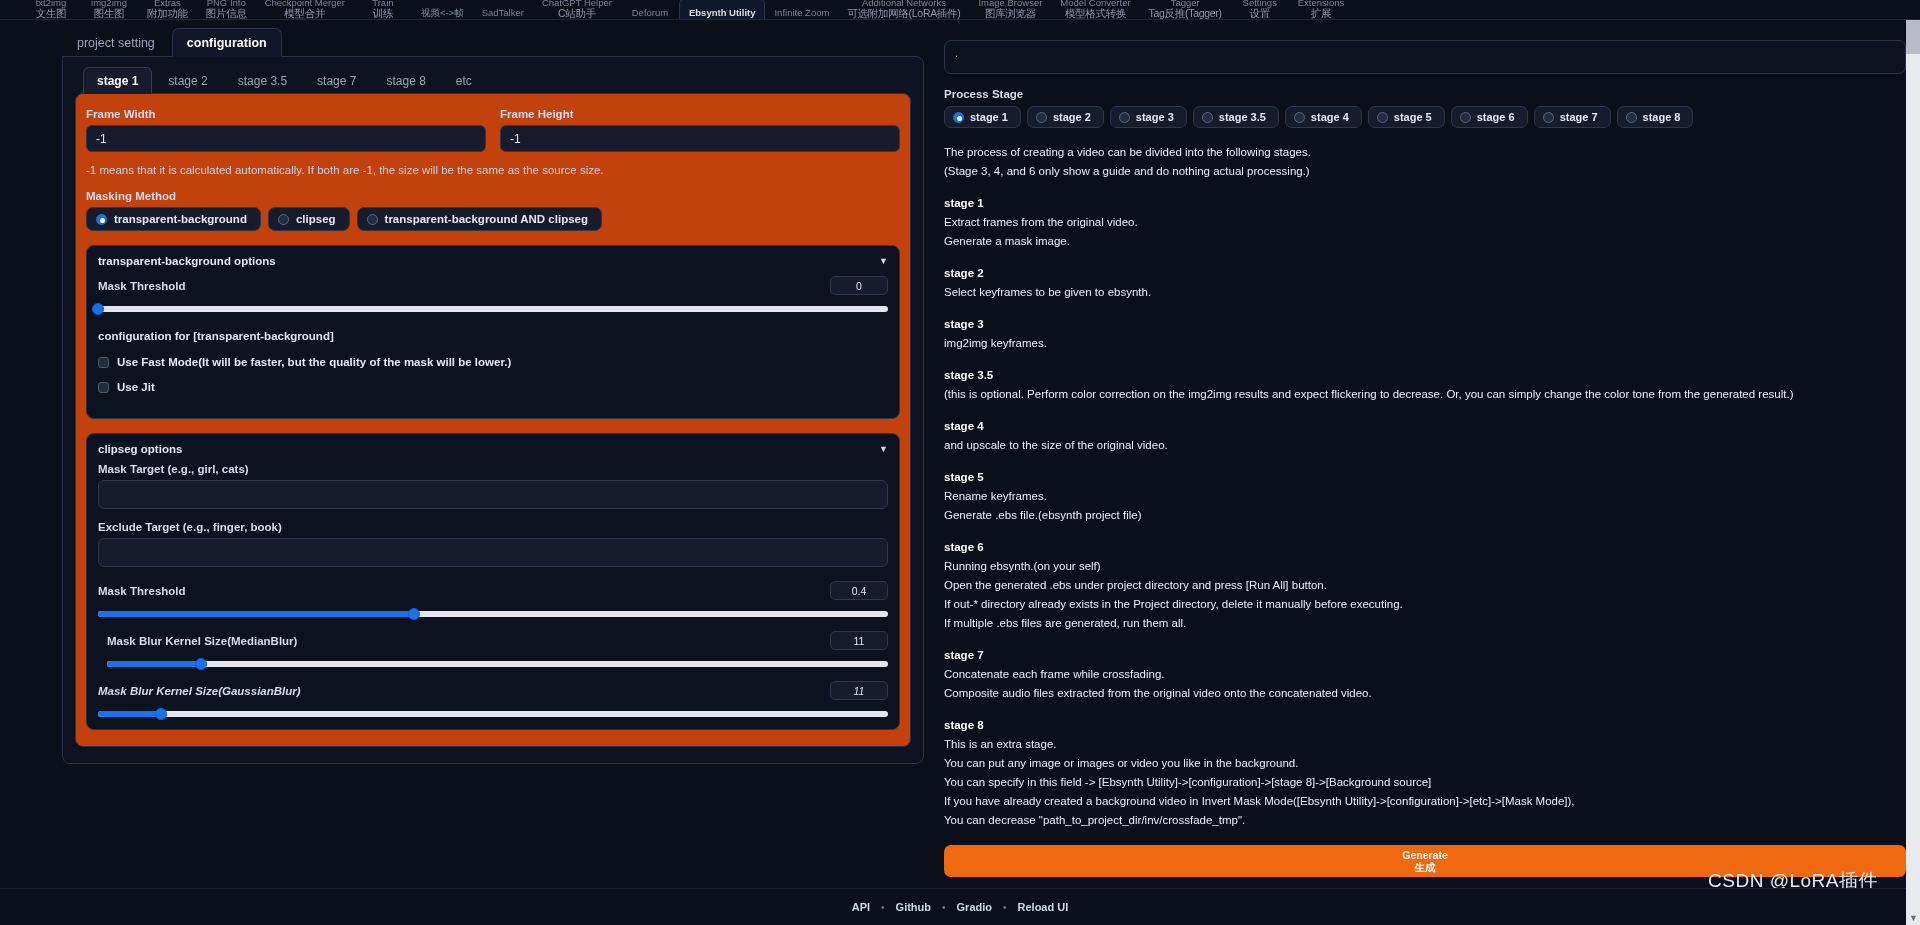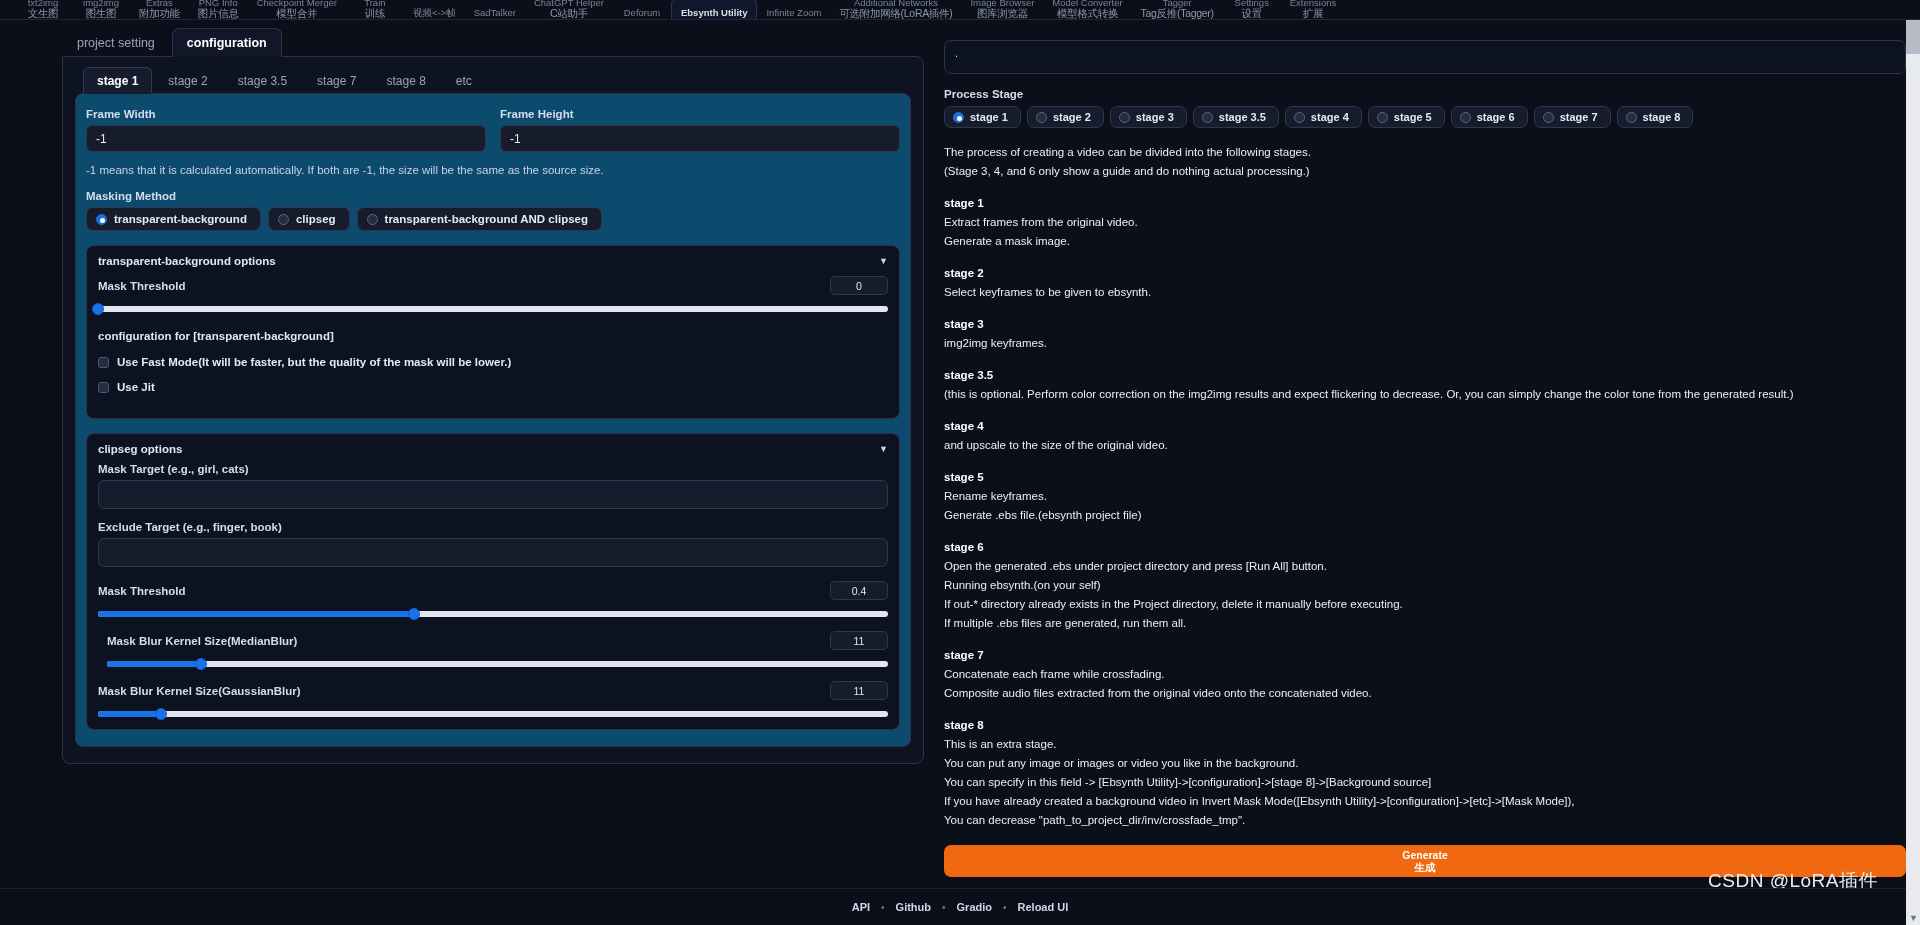--- a/index.html
+++ b/index.html
@@ -11,21 +11,21 @@
     overflow: hidden;
   }
   body { position: relative; }
 
   
   .app-tabbar {
     position: absolute; top: 0; left: 0; right: 0; height: 20px;
     background: #0b0f19;
     border-bottom: 1px solid #1f2738;
     display: flex; align-items: flex-end;
-    padding-left: 14px;
+    padding-left: 22px;
     overflow: hidden;
   }
   .app-tab {
     position: relative;
     min-width: 58px;
     padding: 0 9px 1px 9px;
     height: 20px;
     display: flex; flex-direction: column;
     align-items: center; justify-content: flex-end;
     color: #8d97ab;
@@ -96,21 +96,21 @@
   }
   .subtabbtn.active {
     color: #fff; font-weight: bold;
     background: #161c2e;
     border-color: #343c55;
     border-bottom-color: #161c2e;
   }
   .subpanel {
     border: 1px solid #2c3349;
     border-radius: 8px;
-    background: #0c4a6e;
+    background: #c2410c;
     margin-top: -1px;
     padding: 14px 10px 16px 10px;
   }
 
   
   .lbl {
     color: #d5dced; font-size: 11.5px; font-weight: bold;
     margin-bottom: 5px; display:block;
   }
   .row2 { display: flex; gap: 14px; }
@@ -452,21 +452,21 @@
               <div class="sliderhead">
                 <span class="lbl">Mask Blur Kernel Size(MedianBlur)</span>
                 <div class="numbox">11</div>
               </div>
               <div class="track">
                 <div class="fill" style="width: 12%;"></div>
                 <div class="knob" style="left: 12%;"></div>
               </div>
             </div>
 
-            <div class="sliderblock" style="margin-top:14px;">
+            <div class="sliderblock" style="margin-top:14px;font-style:italic;">
               <div class="sliderhead">
                 <span class="lbl">Mask Blur Kernel Size(GaussianBlur)</span>
                 <div class="numbox">11</div>
               </div>
               <div class="track">
                 <div class="fill" style="width: 8%;"></div>
                 <div class="knob" style="left: 8%;"></div>
               </div>
             </div>
 
@@ -537,22 +537,22 @@
         <p>(this is optional. Perform color correction on the img2img results and expect flickering to decrease. Or, you can simply change the color tone from the generated result.)</p>
         <div class="sp"></div>
         <p class="h">stage 4</p>
         <p>and upscale to the size of the original video.</p>
         <div class="sp"></div>
         <p class="h">stage 5</p>
         <p>Rename keyframes.</p>
         <p>Generate .ebs file.(ebsynth project file)</p>
         <div class="sp"></div>
         <p class="h">stage 6</p>
+        <p>Running ebsynth.(on your self)</p>
         <p>Open the generated .ebs under project directory and press [Run All] button.</p>
-        <p>Running ebsynth.(on your self)</p>
         <p>If out-* directory already exists in the Project directory, delete it manually before executing.</p>
         <p>If multiple .ebs files are generated, run them all.</p>
         <div class="sp"></div>
         <p class="h">stage 7</p>
         <p>Concatenate each frame while crossfading.</p>
         <p>Composite audio files extracted from the original video onto the concatenated video.</p>
         <div class="sp"></div>
         <p class="h">stage 8</p>
         <p>This is an extra stage.</p>
         <p>You can put any image or images or video you like in the background.</p>

